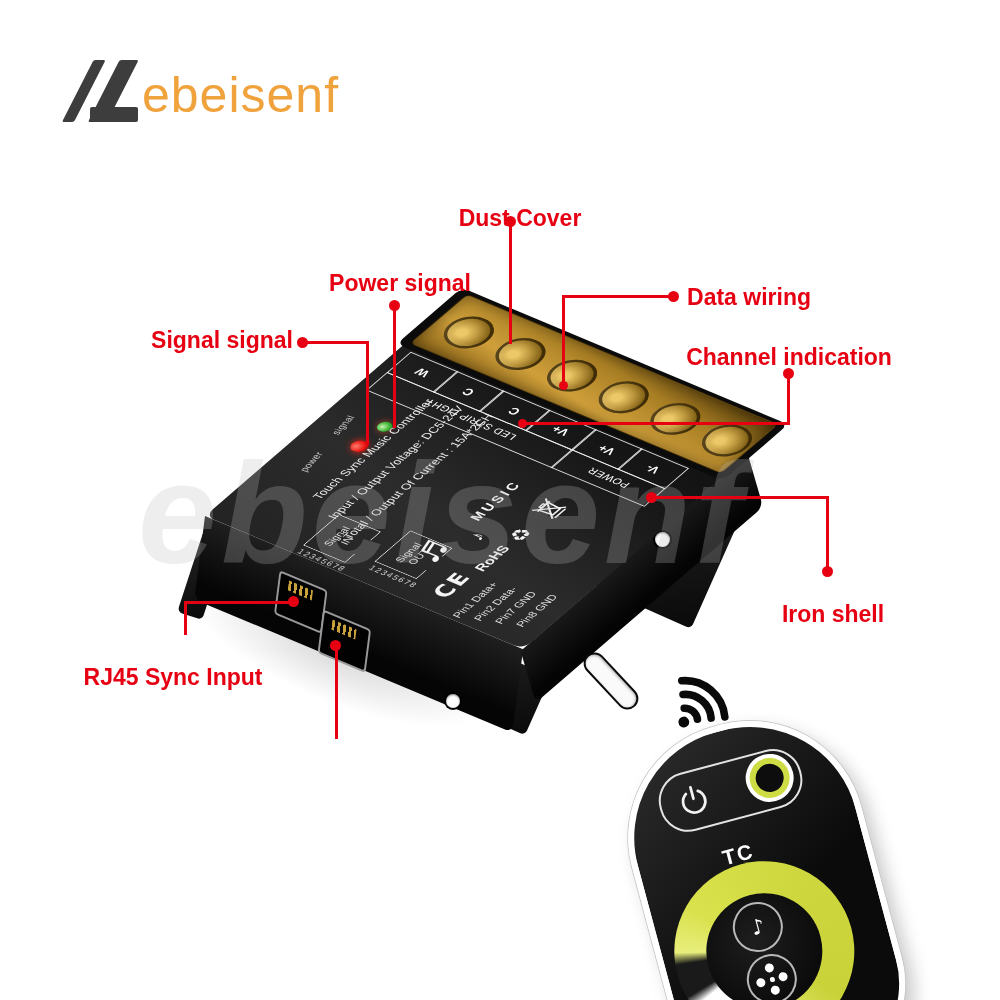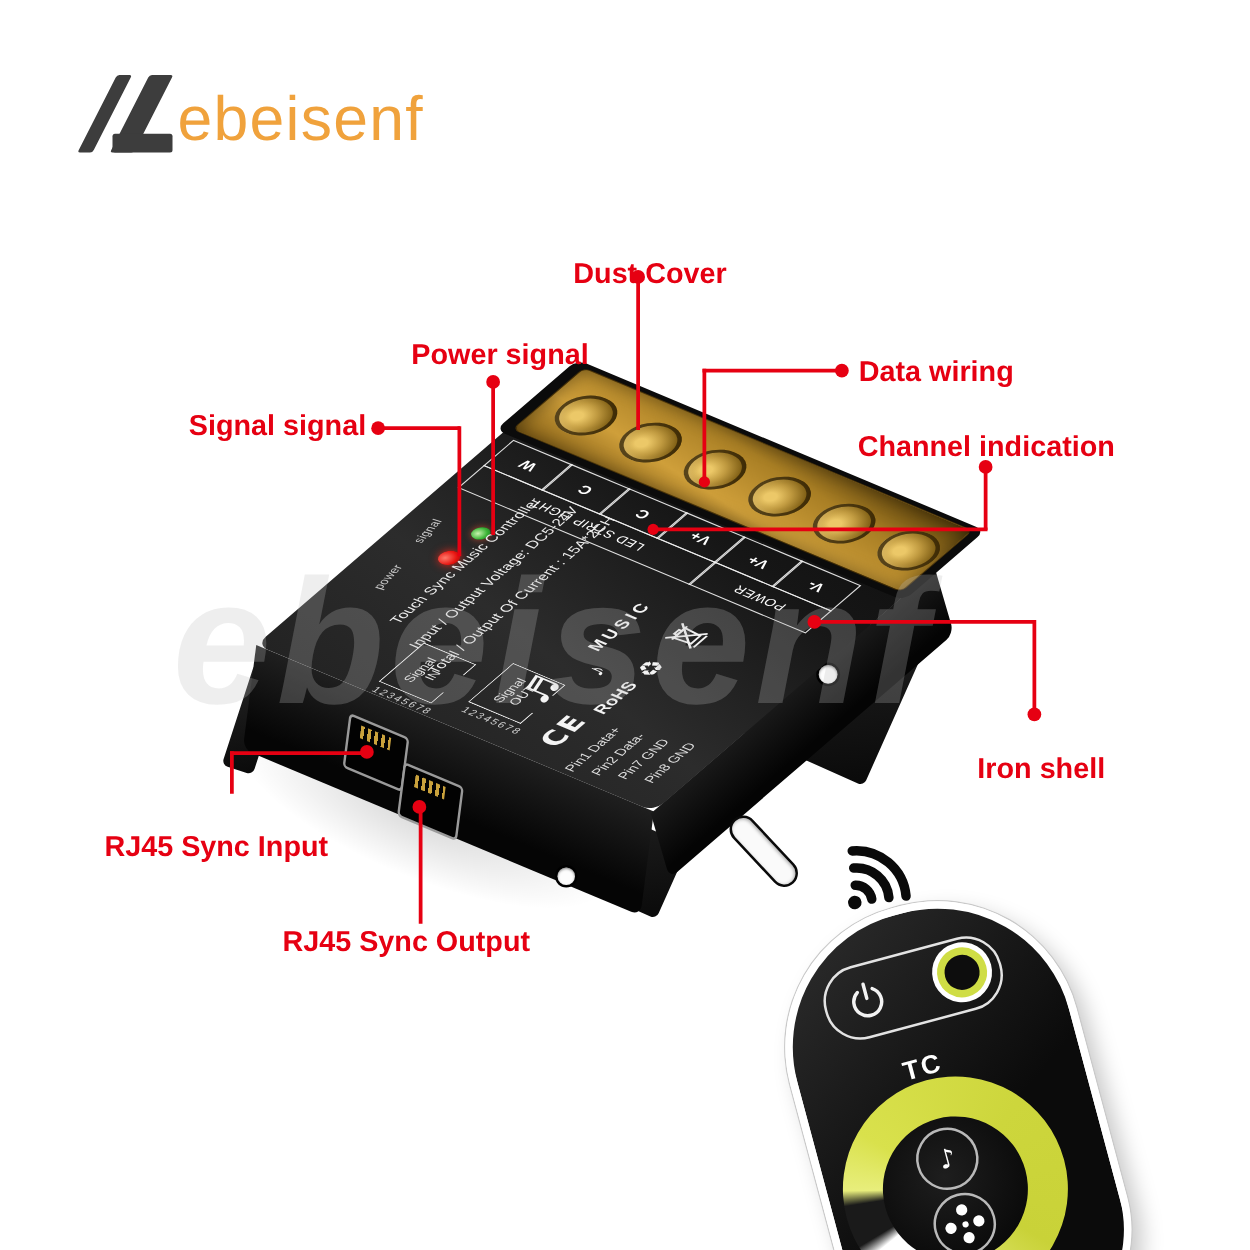--- a/index.html
+++ b/index.html
@@ -224,21 +224,20 @@
     <div class="pinline" style="left:22px;top:316px;">Pin8 GND</div>
   </div>
 
   <div class="co" style="left:520px;top:205px;">Dust Cover</div>
   <div class="co" style="left:400px;top:270px;">Power signal</div>
   <div class="co" style="left:222px;top:327px;">Signal signal</div>
   <div class="co" style="left:749px;top:284px;">Data wiring</div>
   <div class="co" style="left:789px;top:344px;">Channel indication</div>
   <div class="co" style="left:833px;top:601px;">Iron shell</div>
   <div class="co" style="left:173px;top:636px;margin-top:28px;">RJ45 Sync Input</div>
-  <div class="co" style="left:325px;top:740px;">RJ45 Sync Output</div>
 
   <div class="cdot" style="left:505px;top:216px;"></div>
   <div class="cline" style="left:509px;top:224px;width:2.5px;height:120px;"></div>
 
   <div class="cdot" style="left:389px;top:300px;"></div>
   <div class="cline" style="left:393px;top:308px;width:2.5px;height:120px;"></div>
 
   <div class="cdot" style="left:297px;top:337px;"></div>
   <div class="cline" style="left:303px;top:341px;width:65px;height:2.5px;"></div>
   <div class="cline" style="left:366px;top:341px;width:2.5px;height:104px;"></div>

